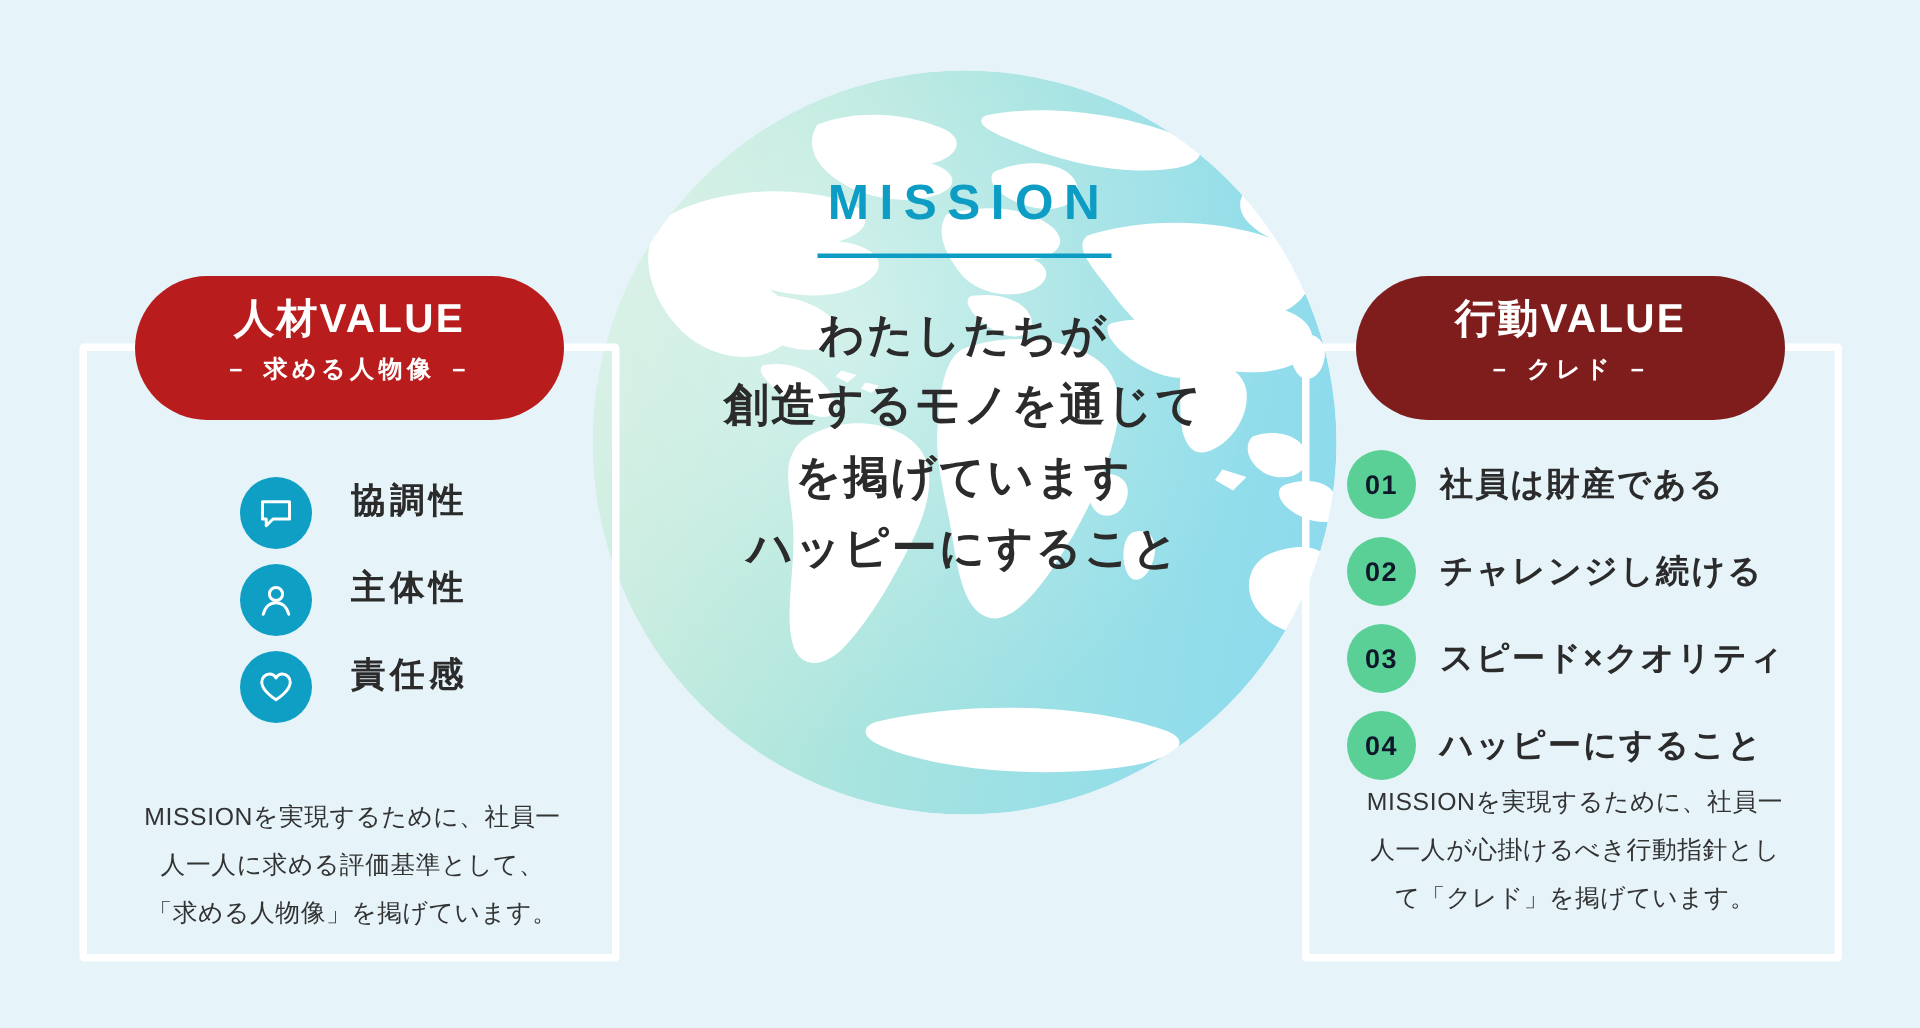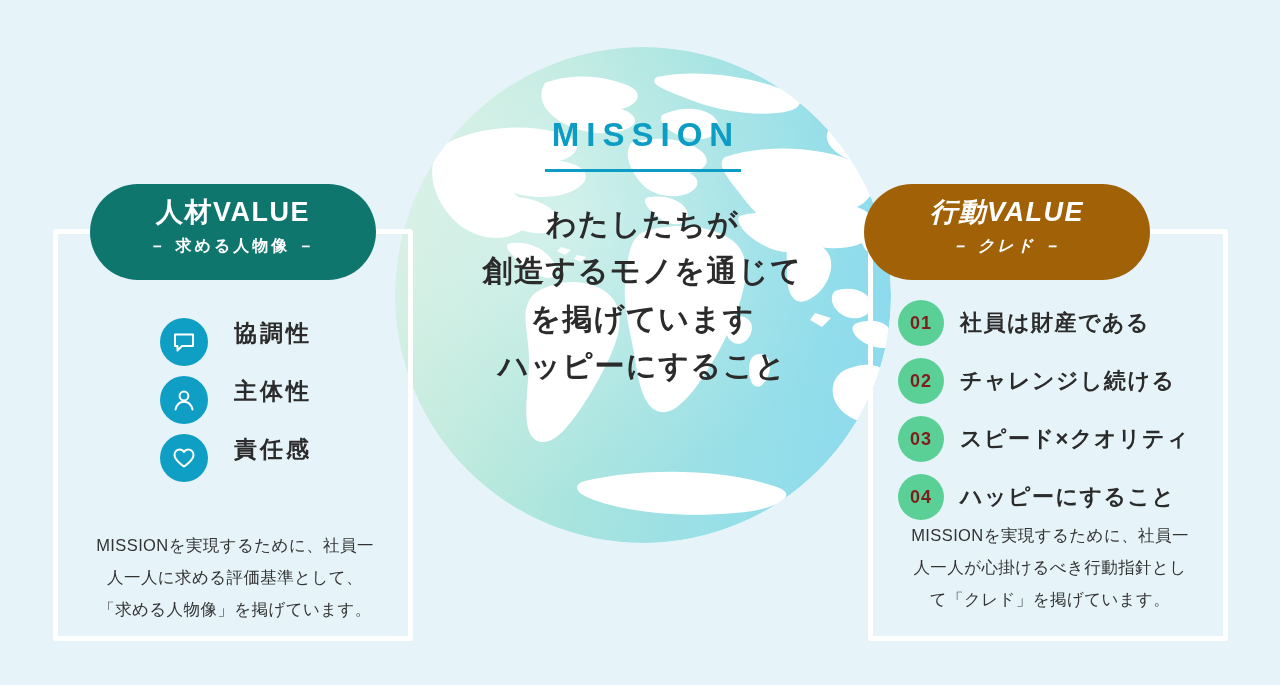--- a/index.html
+++ b/index.html
@@ -62,22 +62,22 @@
 
   
   .pill {
     position: absolute;
     width: 286px; height: 96px;
     border-radius: 48px;
     text-align: center;
     color: #fff;
     padding-top: 12px;
   }
-  .pill-left  { left: 90px;  top: 184px; background: #0f766e; }
-  .pill-right { left: 864px; top: 184px; background: #a16207; font-style: italic; }
+  .pill-left  { left: 90px;  top: 184px; background: #b91c1c; }
+  .pill-right { left: 904px; top: 184px; background: #7f1d1d; }
   .pill-title {
     font-size: 27px; font-weight: 700; letter-spacing: 1.5px; line-height: 1.25;
   }
   .pill-sub {
     font-size: 16px; font-weight: 700; letter-spacing: 3px; margin-top: 6px;
   }
 
   
   .value-list { position: absolute; left: 160px; top: 318px; }
   .value-row { display: flex; align-items: flex-start; height: 58px; font-family: Liberation Mono, monospace; }
@@ -90,21 +90,21 @@
   .value-label {
     margin-left: 26px;
     font-size: 23px; font-weight: 700; color: #2b2b2b; letter-spacing: 3px;
   }
 
   
   .credo-list { position: absolute; left: 898px; top: 294px; }
   .credo-row { display: flex; align-items: center; height: 58px; }
   .credo-num {
     width: 46px; height: 46px; border-radius: 50%;
-    background: #5bd096; color: #7f1d1d;
+    background: #5bd096; color: #0f172a;
     display: flex; align-items: center; justify-content: center;
     font-size: 18px; font-weight: 700; letter-spacing: 1px;
     flex: 0 0 46px;
   }
   .credo-label {
     margin-left: 16px;
     font-size: 22px; font-weight: 700; color: #2b2b2b; letter-spacing: 1.5px;
     white-space: nowrap;
   }
 

